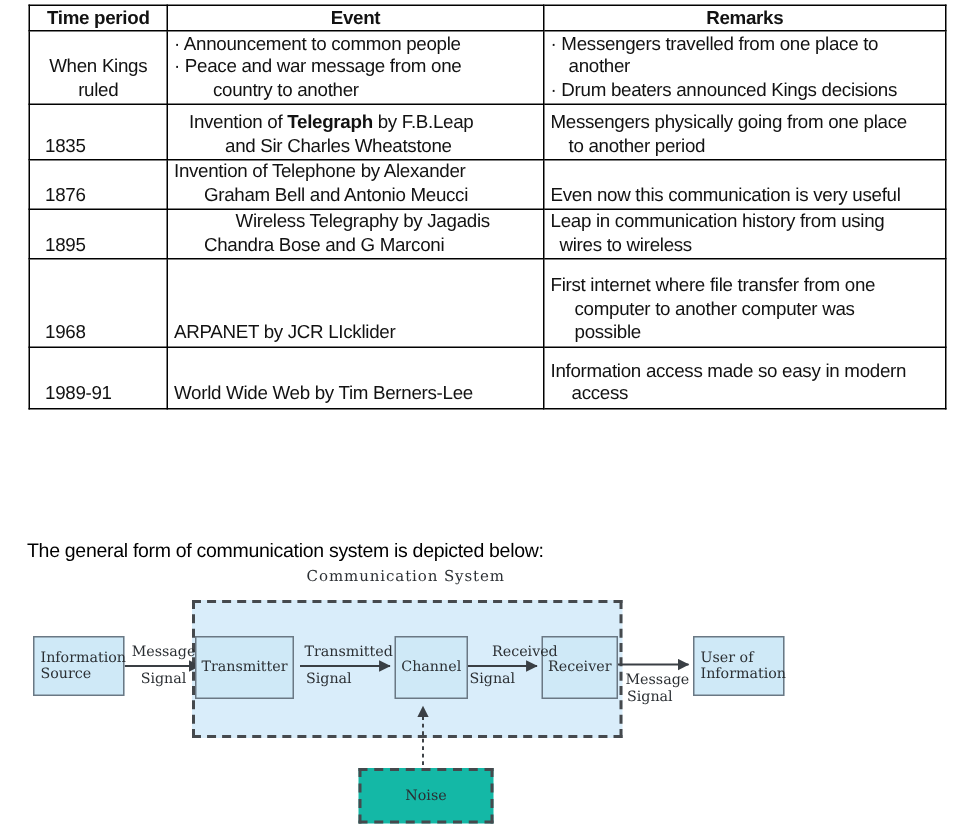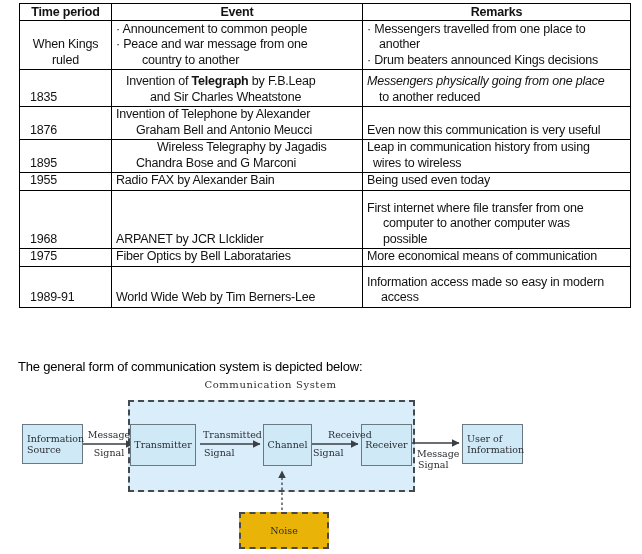--- a/index.html
+++ b/index.html
@@ -26,21 +26,21 @@
            background:#d9edfa;border:2px dashed #45494d;z-index:1;}
   .dgbox{position:absolute;top:424px;height:40px;background:#cfe9f7;border:1px solid #6a7884;
          font-family:"DejaVu Serif",serif;font-size:9.5px;color:#2b2f33;z-index:3;
          display:flex;align-items:center;justify-content:center;white-space:pre-line;line-height:11.5px;}
   .dgbox.left{justify-content:flex-start;padding-left:4px;box-sizing:border-box;}
   .b-info{left:22px;width:61px;}
   .b-trans{left:130px;width:64px;}
   .b-chan{left:263px;width:47px;}
   .b-recv{left:361px;width:49px;}
   .b-user{left:462px;width:61px;}
-  .noise-box{position:absolute;left:239px;top:512px;width:86px;height:33px;background:#eab308;
+  .noise-box{position:absolute;left:239px;top:512px;width:86px;height:33px;background:#14b8a6;
              border:2px dashed #45494d;display:flex;align-items:center;justify-content:center;
              font-family:"DejaVu Serif",serif;font-size:9.5px;color:#2b2f33;z-index:3;text-align:right;}
   .sig{position:absolute;font-family:"DejaVu Serif",serif;font-size:9.5px;color:#2b2f33;
        line-height:11px;z-index:4;white-space:nowrap;}
   .s1a{left:84px;top:429px;width:50px;text-align:center;}
   .s1b{left:84px;top:447px;width:50px;text-align:center;}
   .s2a{left:203px;top:429px;} .s2b{left:204px;top:447px;}
   .s3a{left:328px;top:429px;} .s3b{left:313px;top:447px;}
   .s4a{left:417px;top:448px;} .s4b{left:418px;top:459px;}
   .arrow-svg{position:absolute;left:0;top:0;z-index:2;pointer-events:none;}
@@ -82,22 +82,22 @@
         </tr>
         <tr style="height: 37px;">
           <td class="cell-left">
             <div class="ln" style="padding-left: 10px;">1835</div>
           </td>
           <td>
             <div class="ln" style="padding-left: 14px;"><span>Invention of </span><b>Telegraph</b><span> by F.B.Leap</span></div>
             <div class="ln" style="padding-left: 38px;">and Sir Charles Wheatstone</div>
           </td>
           <td>
-            <div class="ln" style="padding-left: 4px; font-style: italic;">Messengers physically going from one place</div>
-            <div class="ln" style="padding-left: 16px;">to another reduced</div>
+            <div class="ln" style="padding-left: 4px;">Messengers physically going from one place</div>
+            <div class="ln" style="padding-left: 16px;">to another period</div>
           </td>
         </tr>
         <tr style="height: 33px;">
           <td class="cell-left">
             <div class="ln" style="padding-left: 10px;">1876</div>
           </td>
           <td>
             <div class="ln" style="padding-left: 4px;">Invention of Telephone by Alexander</div>
             <div class="ln" style="padding-left: 24px;">Graham Bell and Antonio Meucci</div>
           </td>
@@ -111,53 +111,31 @@
           </td>
           <td>
             <div class="ln" style="padding-left: 4px; margin-left: 41px;">Wireless Telegraphy by Jagadis</div>
             <div class="ln" style="padding-left: 24px;">Chandra Bose and G Marconi</div>
           </td>
           <td>
             <div class="ln" style="padding-left: 4px;">Leap in communication history from using</div>
             <div class="ln" style="padding-left: 10px;">wires to wireless</div>
           </td>
         </tr>
-        <tr style="height: 16px;">
-          <td class="cell-left">
-            <div class="ln" style="padding-left: 10px;">1955</div>
-          </td>
-          <td>
-            <div class="ln" style="padding-left: 4px;">Radio FAX by Alexander Bain</div>
-          </td>
-          <td>
-            <div class="ln" style="padding-left: 4px;">Being used even today</div>
-          </td>
-        </tr>
         <tr style="height: 54px;">
           <td class="cell-left">
             <div class="ln" style="padding-left: 10px; margin-top: 41px;">1968</div>
           </td>
           <td>
             <div class="ln" style="padding-left: 4px;">ARPANET by JCR LIcklider</div>
           </td>
           <td>
             <div class="ln" style="padding-left: 4px;">First internet where file transfer from one</div>
             <div class="ln" style="padding-left: 20px;">computer to another computer was</div>
             <div class="ln" style="padding-left: 20px;">possible</div>
-          </td>
-        </tr>
-        <tr style="height: 15px;">
-          <td class="cell-left">
-            <div class="ln" style="padding-left: 10px;">1975</div>
-          </td>
-          <td>
-            <div class="ln" style="padding-left: 4px;">Fiber Optics by Bell Laborataries</div>
-          </td>
-          <td>
-            <div class="ln" style="padding-left: 4px;">More economical means of communication</div>
           </td>
         </tr>
         <tr style="height: 41px;">
           <td class="cell-left">
             <div class="ln" style="padding-left: 10px;">1989-91</div>
           </td>
           <td>
             <div class="ln" style="padding-left: 4px;">World Wide Web by Tim Berners-Lee</div>
           </td>
           <td>

